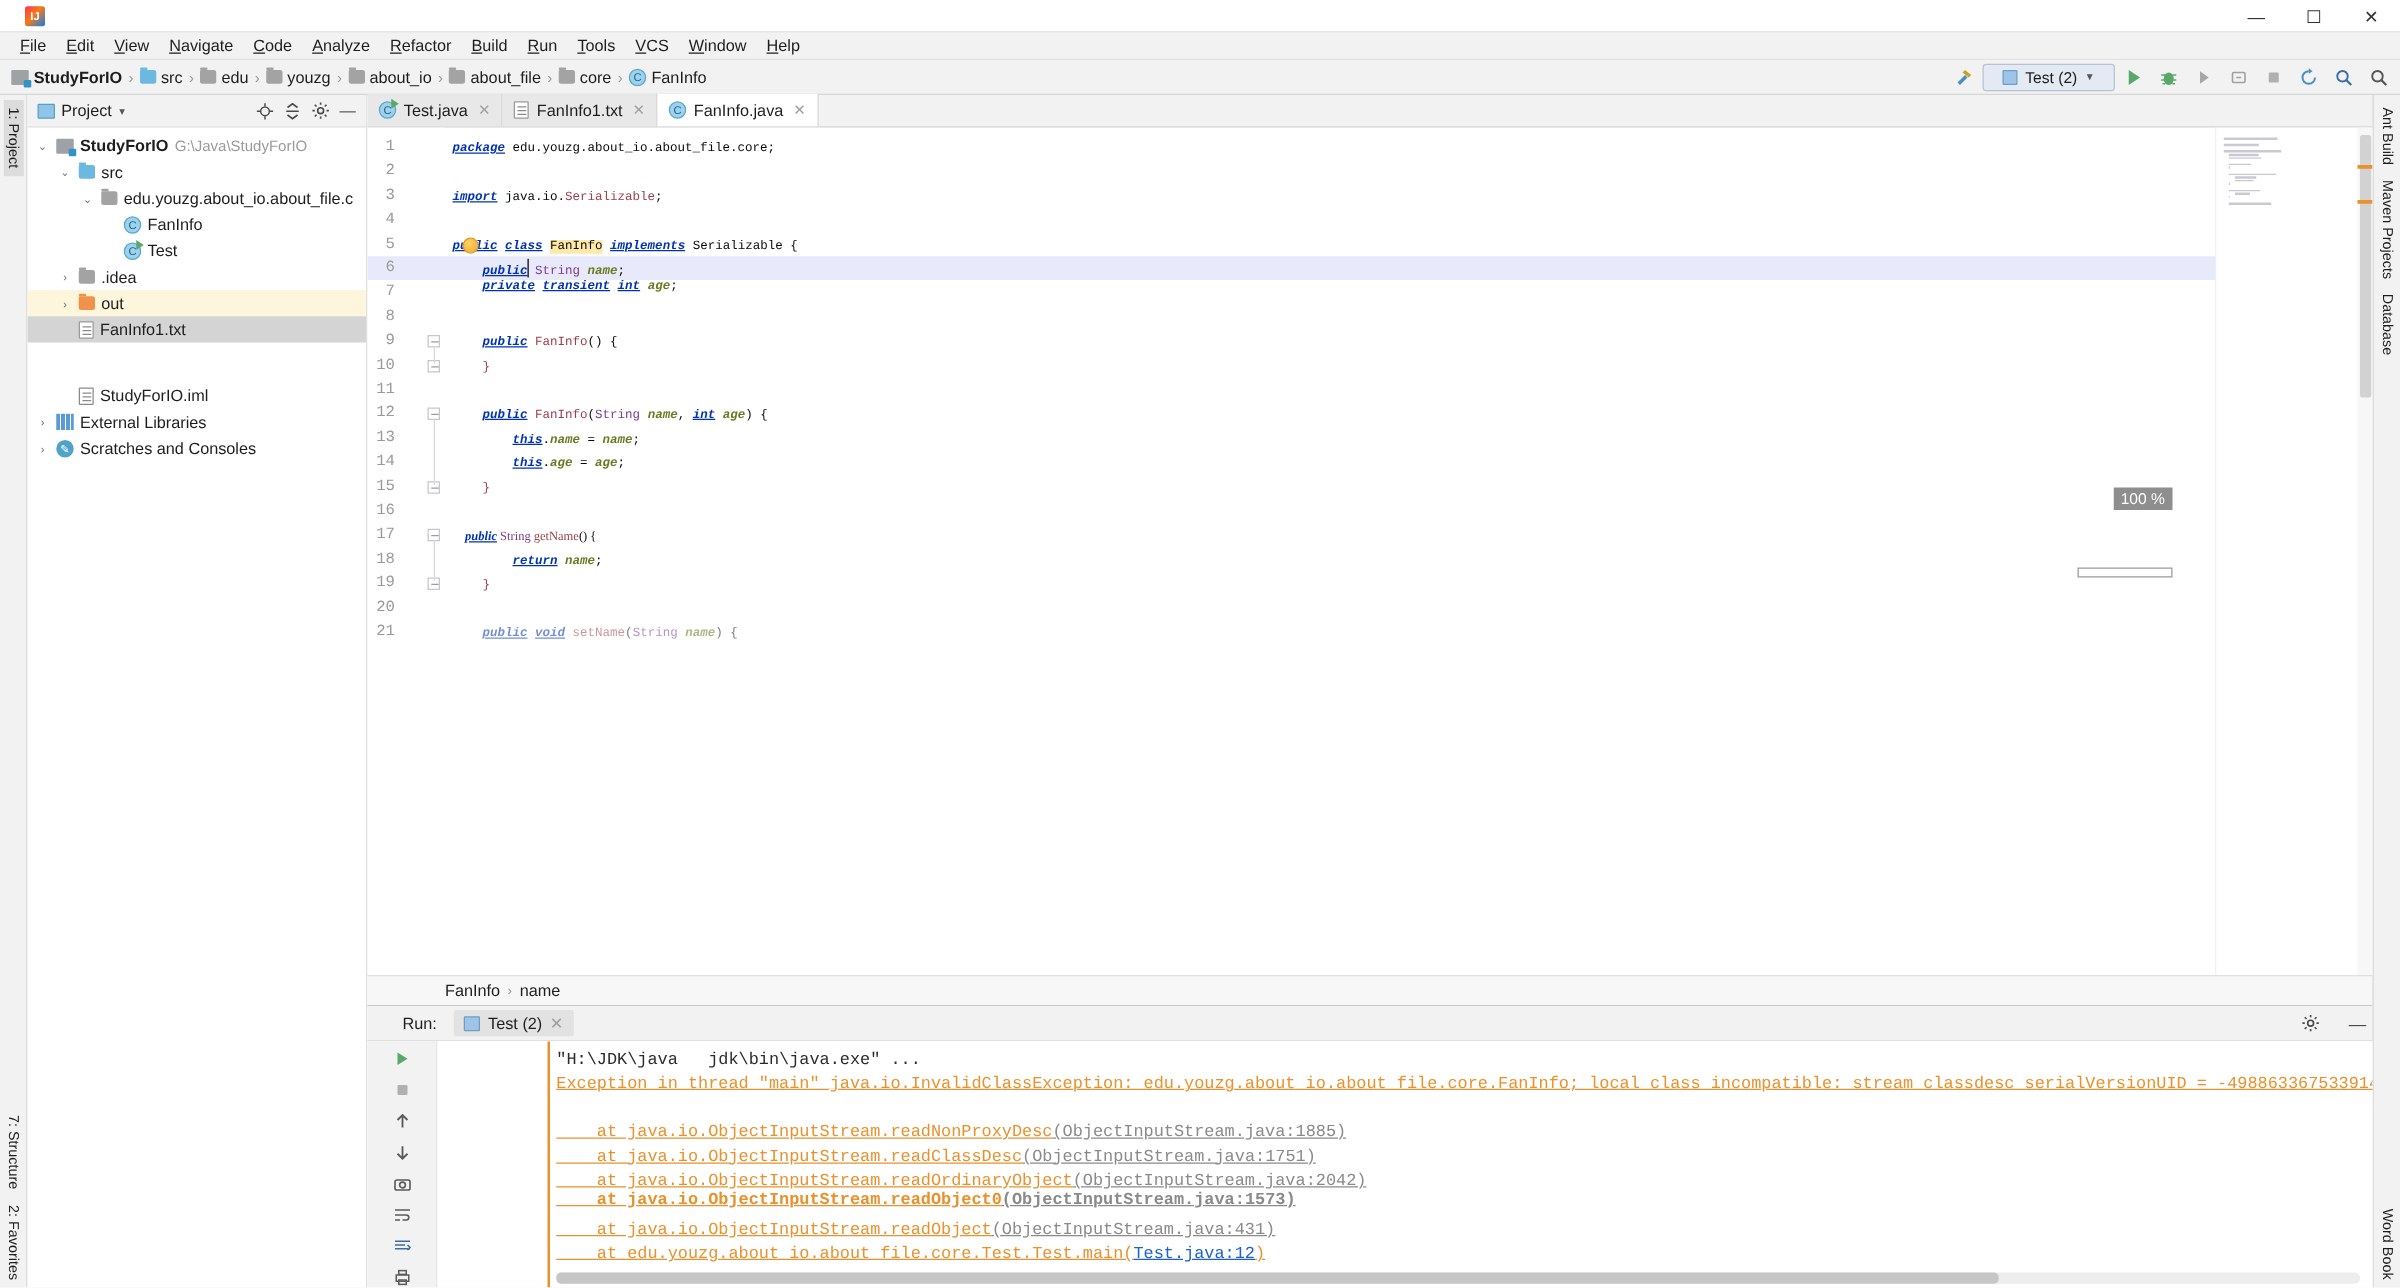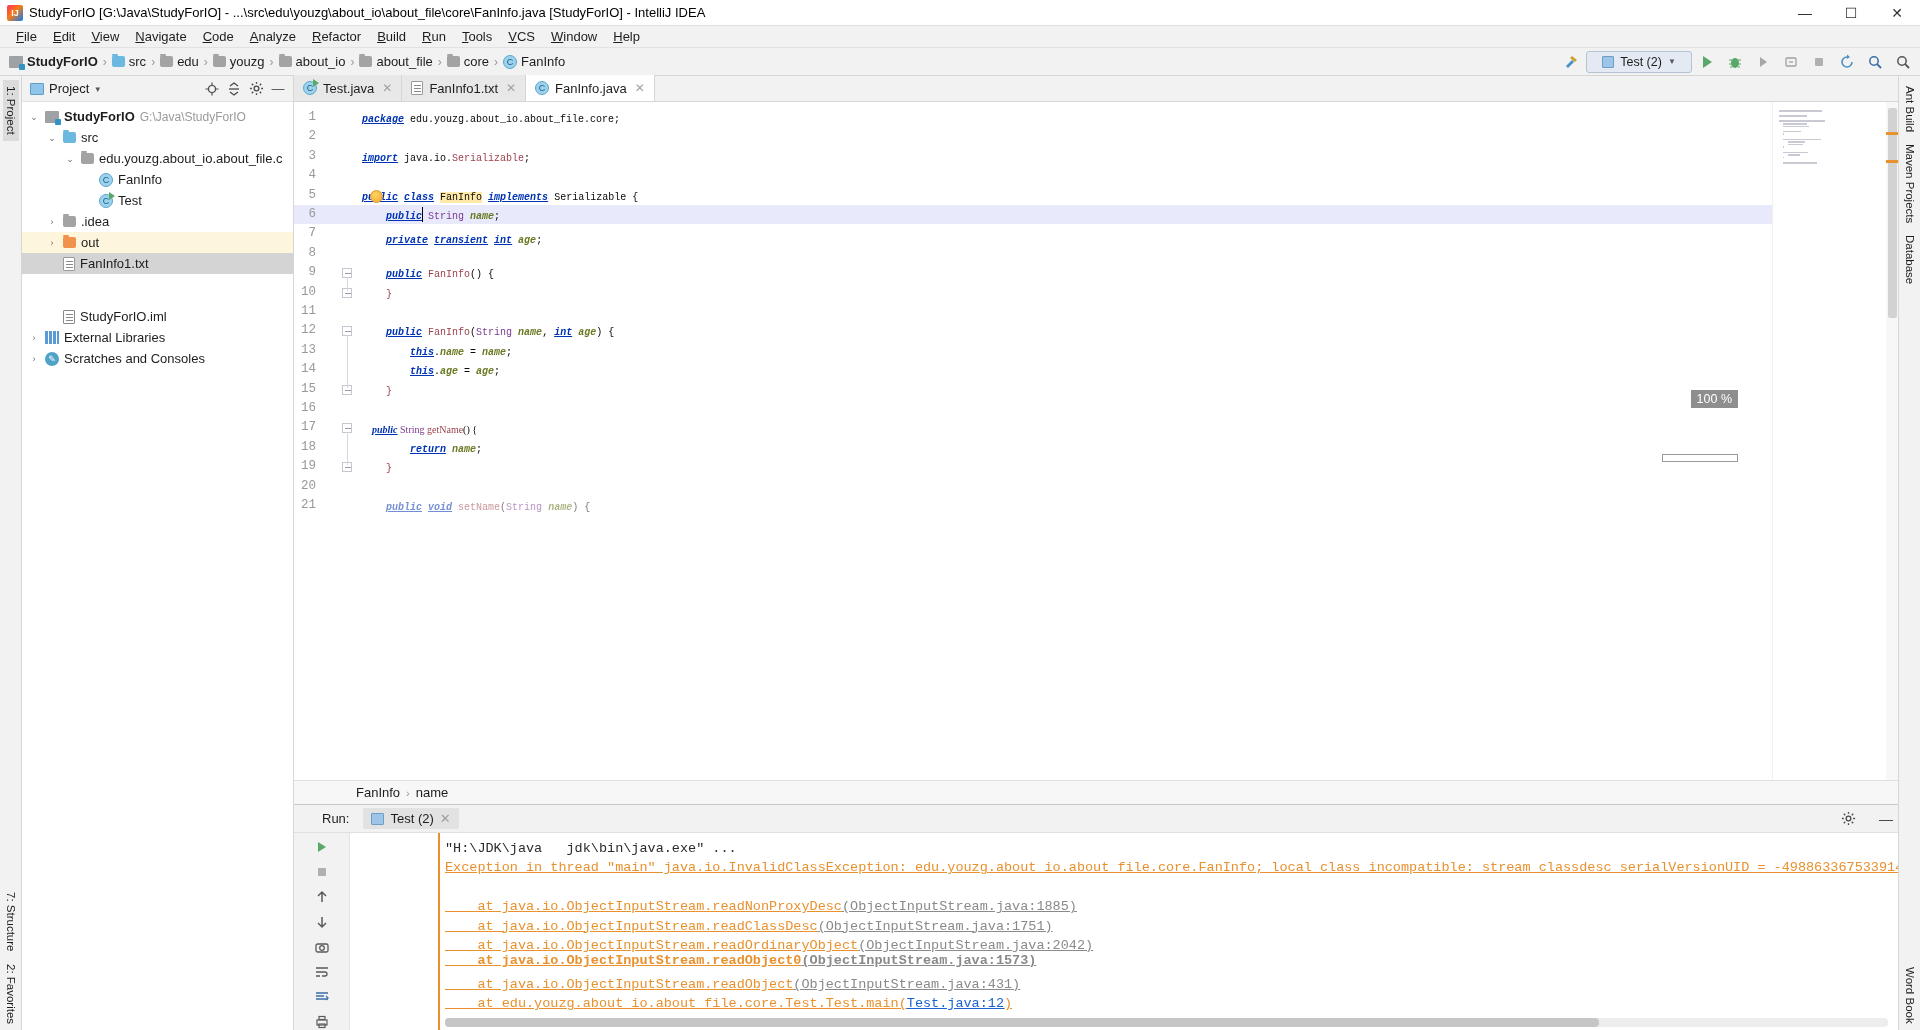--- a/index.html
+++ b/index.html
@@ -10,21 +10,21 @@
     color:#1d1d1d;
     background:#f2f2f2;
   }
 
   
   #titlebar {
     height:26px; background:#ffffff; display:flex; align-items:center;
     border-bottom:1px solid #e0e0e0; position:relative;
   }
   #titlebar .app-icon {
-    width:16px;height:16px;margin:0 6px 0 7px;border-radius:2px;
+    width:16px;height:16px;margin:0 6px 0 20px;border-radius:2px;
     background:linear-gradient(135deg,#fe315d 0%,#f97a12 45%,#087cfa 100%);
     display:flex;align-items:center;justify-content:center;
     color:#fff;font-size:9px;font-weight:bold;
   }
   #titlebar .title-text { font-size:13px; color:#000; white-space:nowrap; }
   #win-controls { position:absolute; right:0; top:0; height:26px; display:flex; }
   #win-controls div {
     width:46px;height:26px;display:flex;align-items:center;justify-content:center;
     font-size:14px;color:#333;
   }
@@ -163,21 +163,20 @@
   .finish { color:#e8912d; font-style:italic; text-decoration:underline; }
   #cons-gutterline { position:absolute; left:88px; top:0; bottom:0; width:2px; background:#e8912d; }
   #cons-hscroll { position:absolute; left:95px; right:10px; bottom:3px; height:9px; background:#ededed; border-radius:4px;}
   #cons-hthumb { position:absolute; left:0; top:0; height:9px; width:80%; background:#c6c6c6; border-radius:4px;}
 </style>
 </head>
 <body>
 
 <div id="titlebar">
   <div class="app-icon">IJ</div>
-  <div class="title-text">StudyForIO [G:\Java\StudyForIO] - ...\src\edu\youzg\about_io\about_file\core\FanInfo.java [StudyForIO] - IntelliJ IDEA</div>
   <div id="win-controls">
     <div>—</div>
     <div>☐</div>
     <div class="close">✕</div>
   </div>
 </div>
 
 <div id="menubar">
     <div class="mi"><u>F</u>ile</div>
     <div class="mi"><u>E</u>dit</div>
@@ -455,21 +454,21 @@
         </div>
       <div id="code">
           <div class="cline" style="top: 8px;"><span class="kw">package</span><span class="plain"> edu.youzg.about_io.about_file.core;</span></div>
           <div class="cline" style="top: 27.4px;"></div>
           <div class="cline" style="top: 46.8px;"><span class="kw">import</span><span class="plain"> java.io.</span><span class="cls">Serializable</span><span class="plain">;</span></div>
           <div class="cline" style="top: 66.2px;"></div>
           <div class="cline" style="top: 85.6px;"><span class="kw">public</span><span class="plain"> </span><span class="kw">class</span><span class="plain"> </span><span class="clshl">FanInfo</span><span class="plain"> </span><span class="kw">implements</span><span class="plain"> </span><span class="plain">Serializable</span><span class="plain"> {</span></div>
           <div class="bulb" style="top: 87.6px; left: 14px;"></div>
           <div class="hlrow" style="top: 103px;"></div>
           <div class="cline" style="top: 105px;">&nbsp;&nbsp;&nbsp;&nbsp;<span class="kw">public</span><span class="caret"></span><span class="plain"> </span><span class="typ">String</span><span class="plain"> </span><span class="fld">name</span><span class="plain">;</span></div>
-          <div class="cline" style="top: 129px;">&nbsp;&nbsp;&nbsp;&nbsp;<span class="kw">private</span><span class="plain"> </span><span class="kw">transient</span><span class="plain"> </span><span class="kw">int</span><span class="plain"> </span><span class="fld">age</span><span class="plain">;</span></div>
+          <div class="cline" style="top: 118px;">&nbsp;&nbsp;&nbsp;&nbsp;<span class="kw">private</span><span class="plain"> </span><span class="kw">transient</span><span class="plain"> </span><span class="kw">int</span><span class="plain"> </span><span class="fld">age</span><span class="plain">;</span></div>
           <div class="cline" style="top: 143.8px;"></div>
           <div class="cline" style="top: 163.2px;">&nbsp;&nbsp;&nbsp;&nbsp;<span class="kw">public</span><span class="plain"> </span><span class="cls">FanInfo</span><span class="plain">() {</span></div>
           <div class="cline" style="top: 182.6px;">&nbsp;&nbsp;&nbsp;&nbsp;<span class="brc">}</span></div>
           <div class="cline" style="top: 202px;"></div>
           <div class="cline" style="top: 221.4px;">&nbsp;&nbsp;&nbsp;&nbsp;<span class="kw">public</span><span class="plain"> </span><span class="cls">FanInfo</span><span class="plain">(</span><span class="typ">String</span><span class="plain"> </span><span class="fld">name</span><span class="plain">, </span><span class="kw">int</span><span class="plain"> </span><span class="fld">age</span><span class="plain">) {</span></div>
           <div class="cline" style="top: 240.8px;">&nbsp;&nbsp;&nbsp;&nbsp;&nbsp;&nbsp;&nbsp;&nbsp;<span class="kw">this</span><span class="plain">.</span><span class="fld">name</span><span class="plain"> = </span><span class="fld">name</span><span class="plain">;</span></div>
           <div class="cline" style="top: 260.2px;">&nbsp;&nbsp;&nbsp;&nbsp;&nbsp;&nbsp;&nbsp;&nbsp;<span class="kw">this</span><span class="plain">.</span><span class="fld">age</span><span class="plain"> = </span><span class="fld">age</span><span class="plain">;</span></div>
           <div class="cline" style="top: 279.6px;">&nbsp;&nbsp;&nbsp;&nbsp;<span class="brc">}</span></div>
           <div class="cline" style="top: 299px;"></div>
           <div class="cline" style="top: 318.4px; font-family: Liberation Serif, serif;">&nbsp;&nbsp;&nbsp;&nbsp;<span class="kw">public</span><span class="plain"> </span><span class="typ">String</span><span class="plain"> </span><span class="cls">getName</span><span class="plain">() {</span></div>

